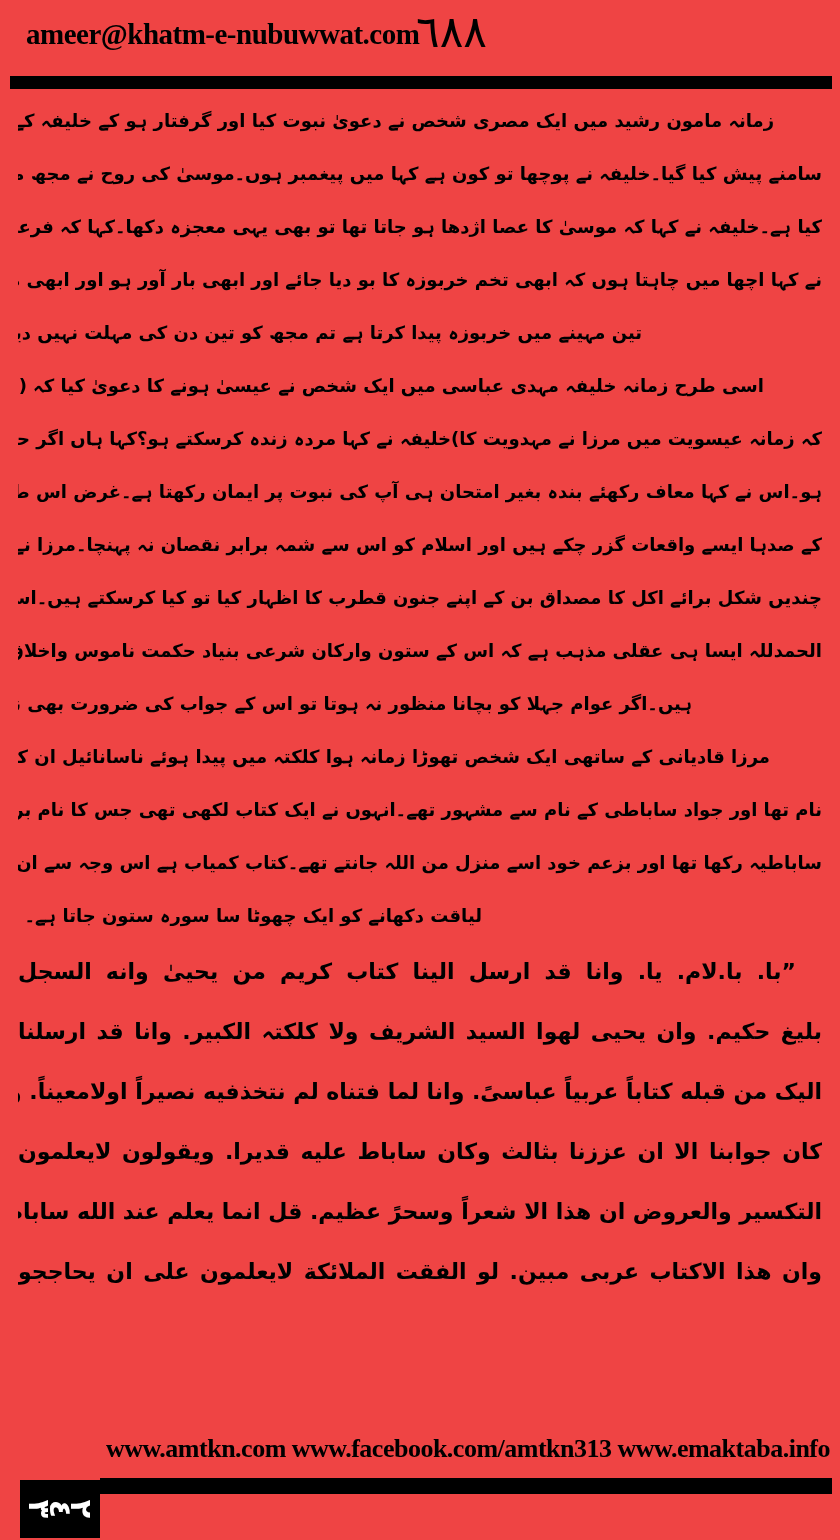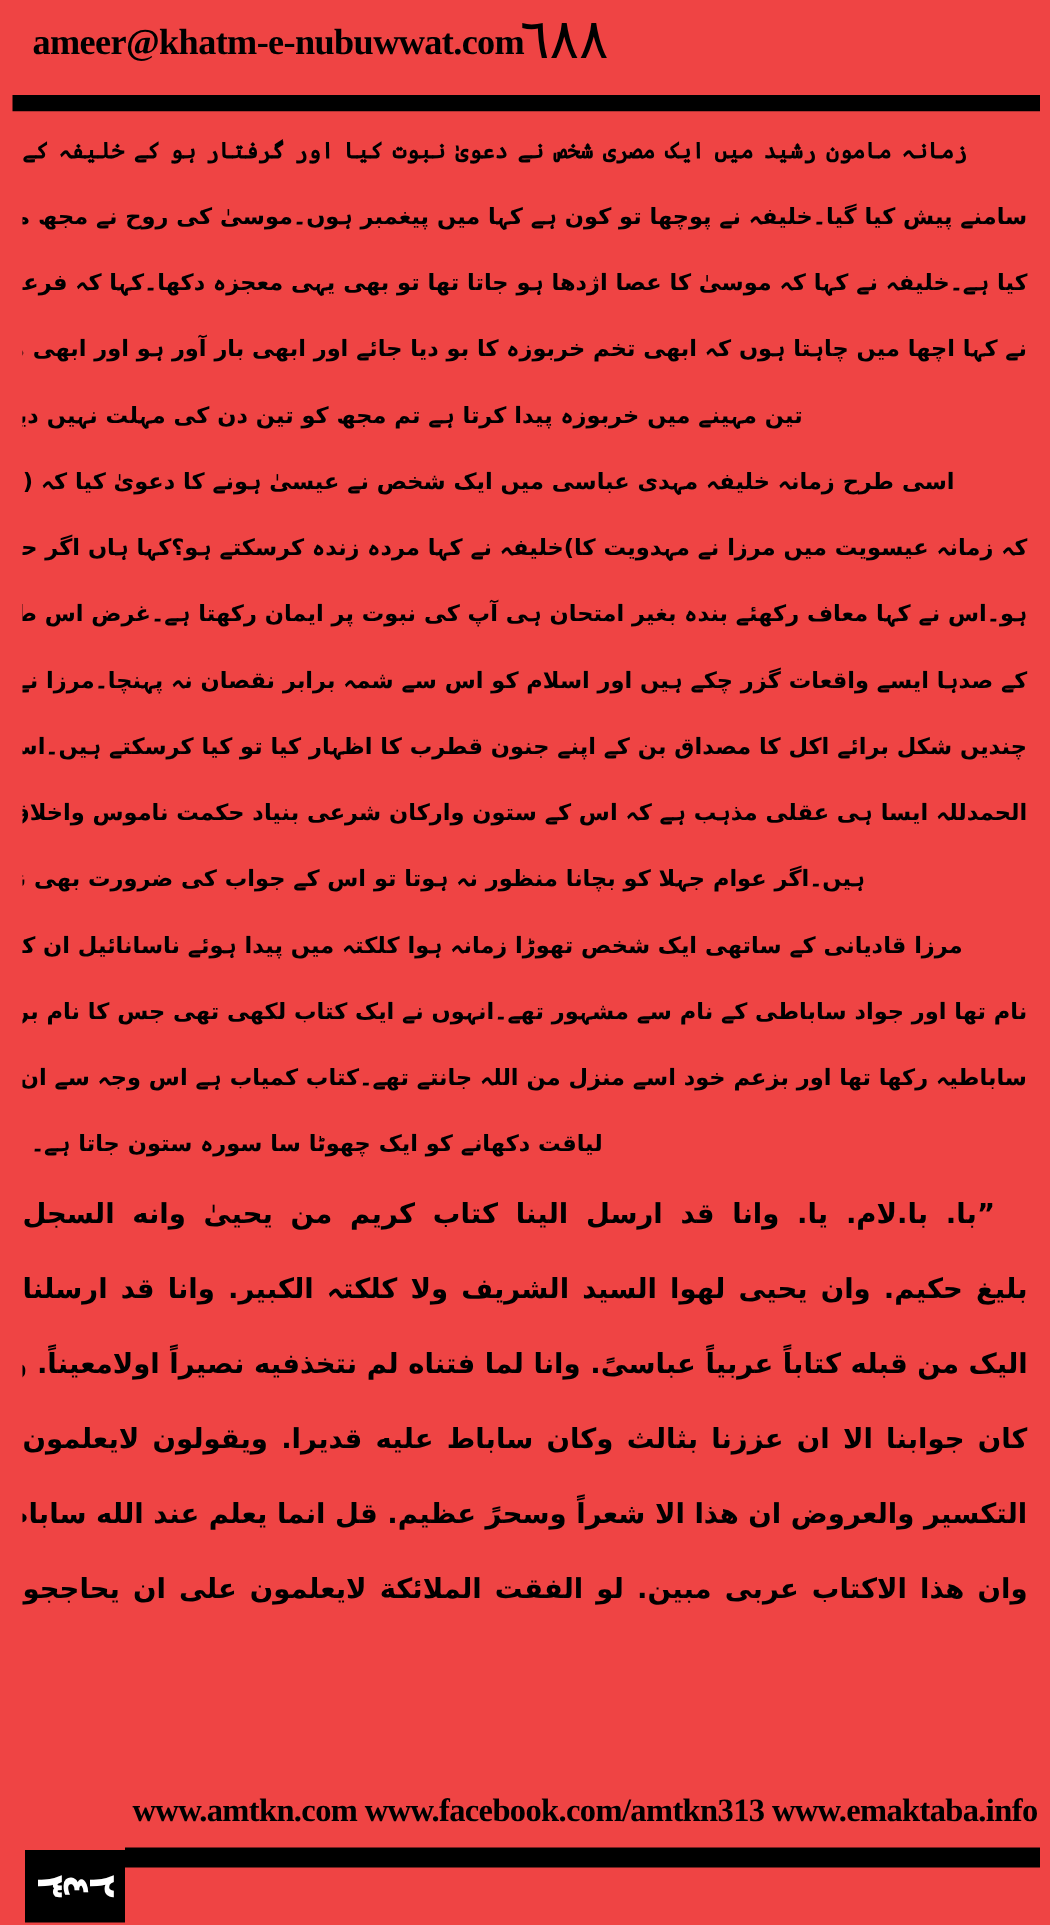--- a/index.html
+++ b/index.html
@@ -11,21 +11,21 @@
   .hdr-num{position:absolute;left:416px;top:6px;font-size:44px;font-weight:normal;
            font-family:"DejaVu Sans",sans-serif;}
   .hdr-title{position:absolute;right:12px;top:24px;font-size:20px;font-weight:bold;direction:rtl;}
   .hdr-rule{position:absolute;left:10px;right:8px;top:76px;height:13px;background:#000;}
   
   .body-text{position:absolute;left:18px;right:18px;top:94px;}
   .bl{direction:rtl;font-weight:bold;white-space:nowrap;overflow:hidden;
       text-align:justify;text-align-last:justify;}
   .l-n{font-size:18px;height:53px;line-height:53px;}
   .l-a{font-size:22px;height:60px;line-height:60px;}
-  .l-first{padding-right:48px;font-family:Liberation Serif, serif;}
+  .l-first{padding-right:48px;}
   .l-first2{padding-right:58px;}
   .l-first3{padding-right:52px;}
   .l-afirst{padding-right:26px;}
   .l-c7{padding-right:180px;padding-left:100px;}
   .l-c15{padding-right:130px;padding-left:90px;}
   .l-end{padding-right:340px;padding-left:10px;}
   
   .ftr-box{position:absolute;left:20px;top:1480px;width:80px;height:58px;background:#000;color:#fff;
            display:flex;align-items:center;justify-content:center;gap:3px;}
   .ftr-box span{display:inline-block;transform:rotate(90deg);font-size:30px;font-weight:bold;line-height:1;}

